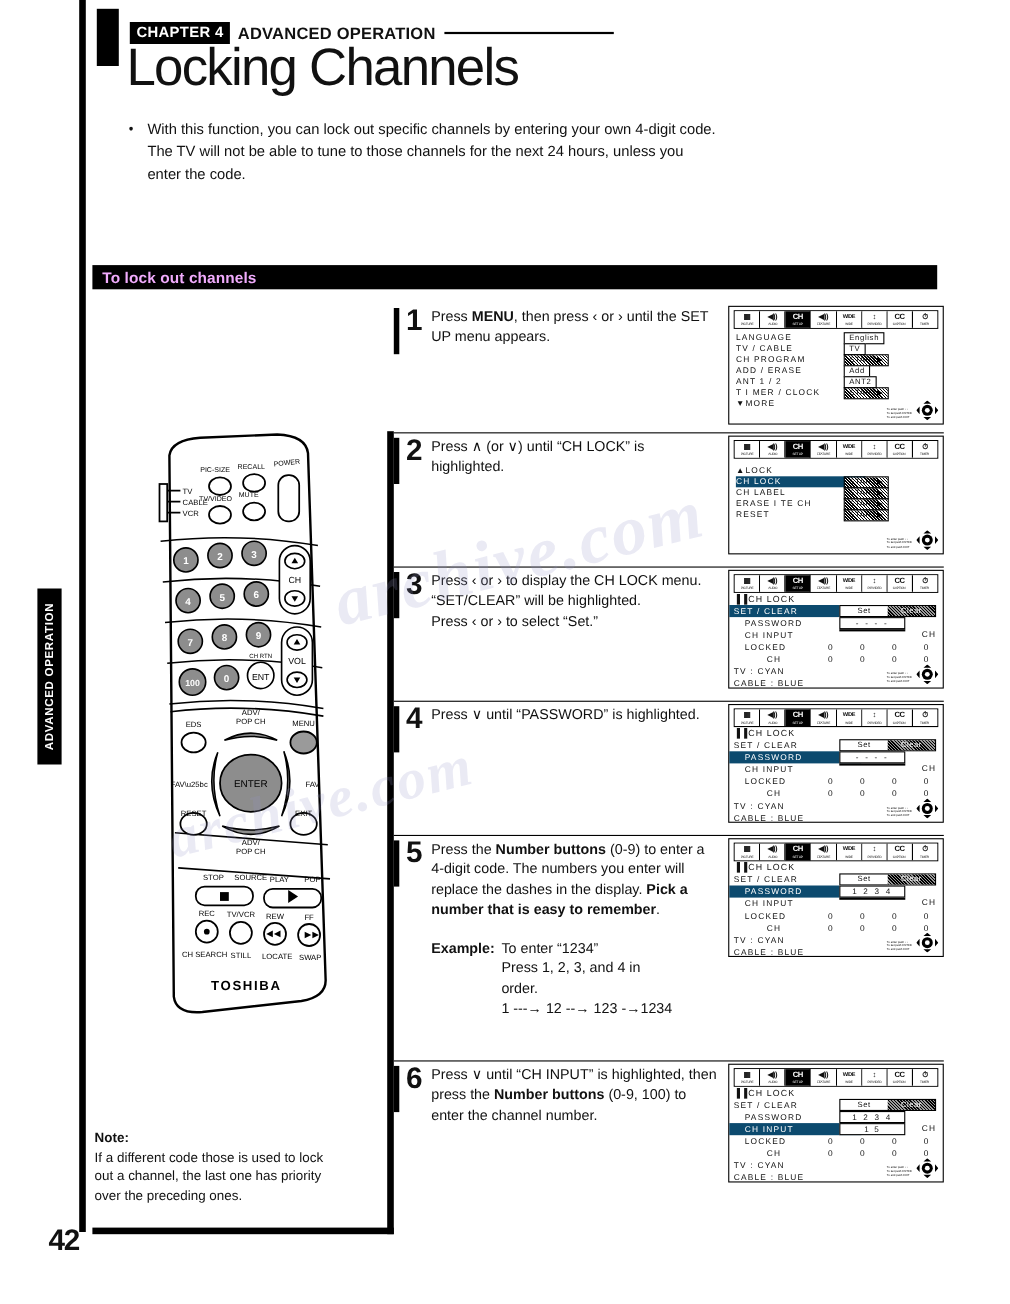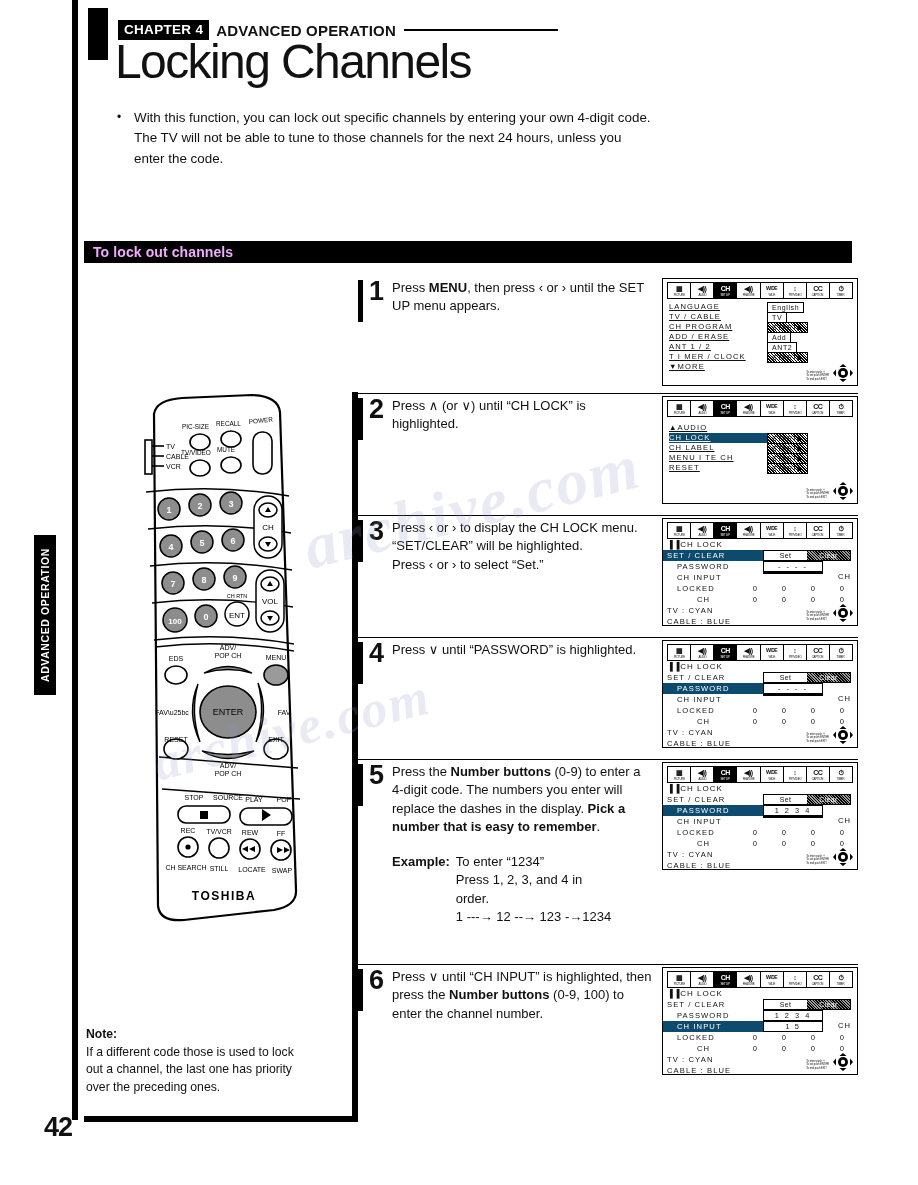--- a/index.html
+++ b/index.html
@@ -147,21 +147,20 @@
     transform:scale(0.9);
   }
   .osd-icon.sel .cap { color:#fff; }
 
   .osd-body { position:relative; margin:3px 0 0 0; padding:0 6px; }
   .osd-row {
     display:flex; align-items:center;
     font-size:7.6px; letter-spacing:1.1px;
     height:10px; line-height:10px;
     white-space:nowrap;
-    text-decoration:underline;
   }
   .osd-row .lab { flex:0 0 auto; }
   .osd-row .val {
     position:absolute; left:104px;
     border:1px solid #000;
     font-size:7px; letter-spacing:0.6px;
     padding:0 4px; line-height:9px;
     background:#fff;
   }
   .osd-row .val.shaded {
@@ -563,32 +562,32 @@
             <span class="glyph">CC</span>
             <span class="cap">CAPTION</span>
           </div>
         <div class="osd-icon">
             <span class="glyph">⏱</span>
             <span class="cap">TIMER</span>
           </div>
       </div>
       <div class="osd-body" style="margin-top:6px;">
         <div class="osd-row">
-            <span class="lab">▲AUDIO</span>
+            <span class="lab">▲LOCK</span>
           </div>
         <div class="osd-row osd-hl" style="width:118px;">
             <span class="lab">CH  LOCK</span>
             <span class="val shaded">START▶</span>
           </div>
         <div class="osd-row">
             <span class="lab">CH  LABEL</span>
             <span class="val shaded">START▶</span>
           </div>
         <div class="osd-row">
-            <span class="lab">MENU I TE  CH</span>
+            <span class="lab">ERASE I TE  CH</span>
             <span class="val shaded">START▶</span>
           </div>
         <div class="osd-row">
             <span class="lab">RESET</span>
             <span class="val shaded">START▶</span>
           </div>
       </div>
       <div class="osd-note">
         <div>To enter push ‹ ›</div>
         <div>To set push ENTER</div>

